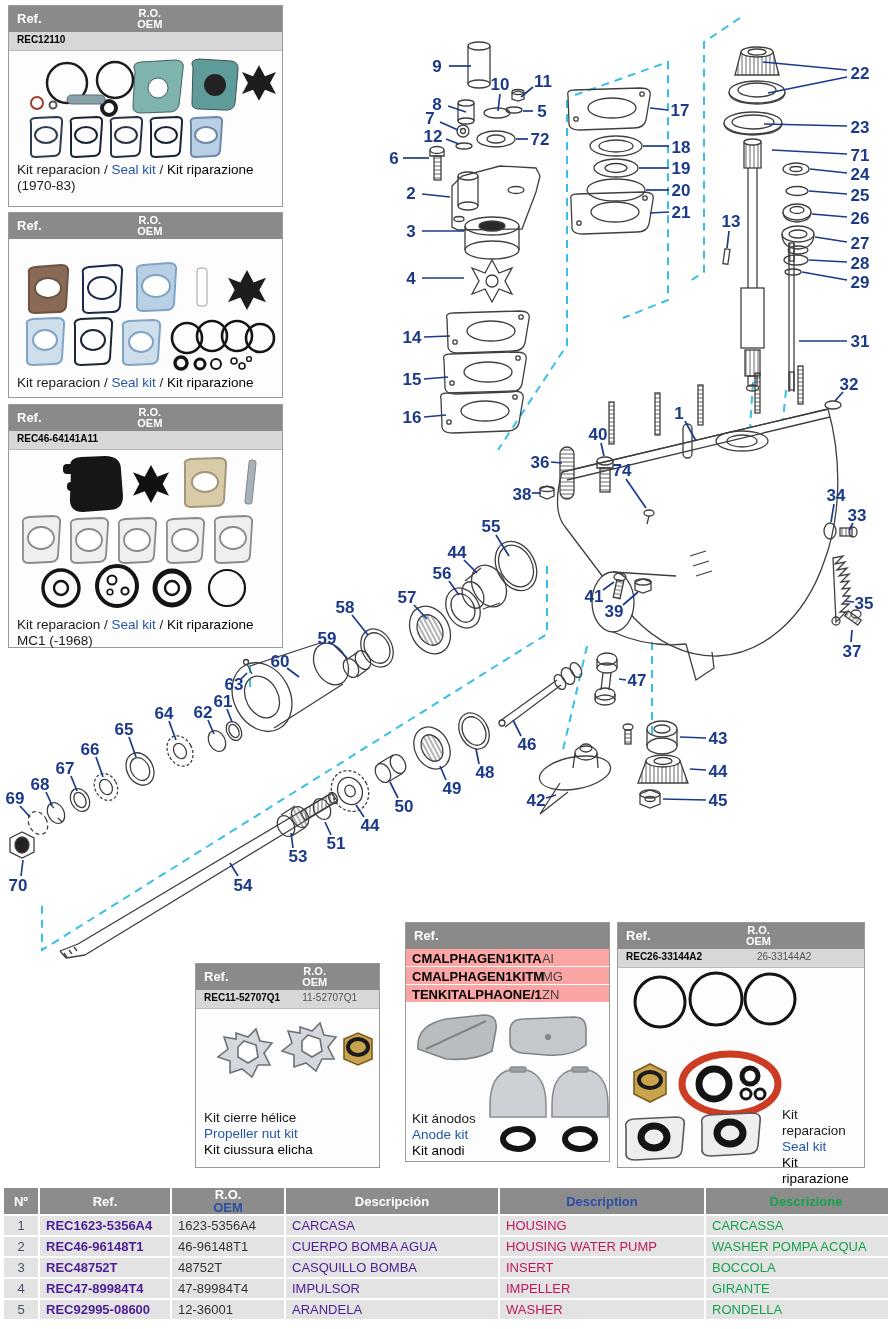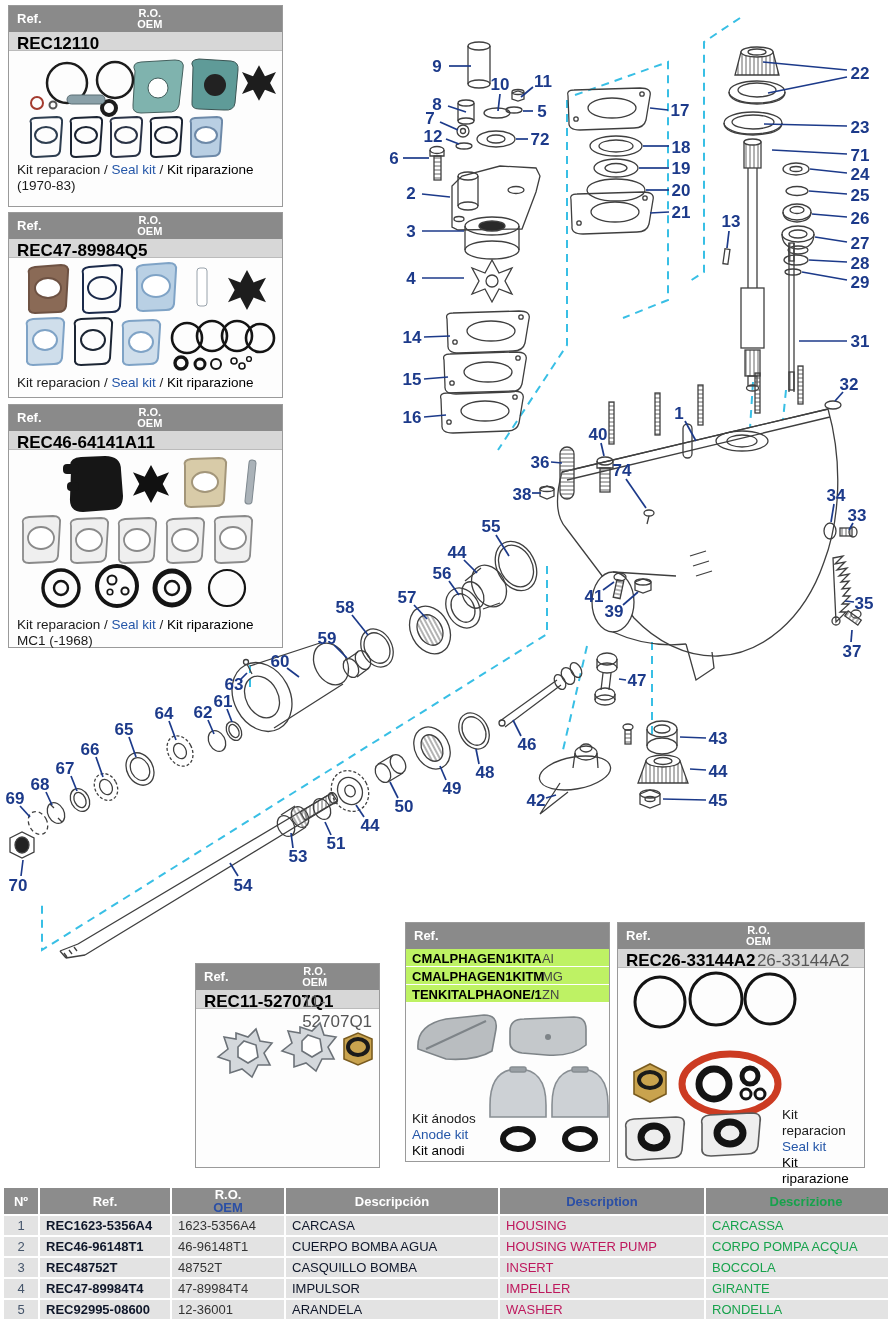--- a/index.html
+++ b/index.html
@@ -5,36 +5,36 @@
   html,body{margin:0;padding:0;background:#fff;}
   .page{position:relative;width:891px;height:1329px;background:#fff;overflow:hidden;
         font-family:"Liberation Sans",sans-serif;}
   #diagram{position:absolute;left:0;top:0;}
   
   .kitbox{position:absolute;border:1px solid #9a9a9a;background:#fdfdfd;box-sizing:border-box;}
   .kb-head{position:relative;height:26px;background:#8a8a8a;color:#fff;}
   .kb-ref{position:absolute;left:8px;top:5px;font-size:13px;font-weight:bold;}
   .kb-ro{position:absolute;top:2px;font-size:11px;font-weight:bold;line-height:11px;text-align:center;}
   .kb-refrow{position:relative;height:19px;background:#d7d7d7;border-bottom:1px solid #bbb;
-             font-size:17px;font-weight:bold;color:#000;padding:2px 0 0 8px;box-sizing:border-box;}
+             font-size:10px;font-weight:bold;color:#000;padding:2px 0 0 8px;box-sizing:border-box;}
   .kb-oemval{position:absolute;top:2px;font-weight:normal;color:#555;}
   .kb-photo{position:absolute;left:0;right:0;}
   .kb-cap{position:absolute;left:8px;font-size:13.5px;line-height:16px;color:#1a1a1a;}
   .t-es{color:#1a1a1a;} .t-en{color:#2456a8;} .t-it{color:#000000;} .t-sep{color:#1a1a1a;}
   .t-note{color:#1a1a1a;}
   .cap-line{display:block;}
   
-  .an-row{position:relative;height:18px;background:#bef264;border-bottom:1px solid #fff;
+  .an-row{position:relative;height:18px;background:#fca5a5;border-bottom:1px solid #fff;
           font-size:13px;font-weight:bold;padding:2px 0 0 6px;box-sizing:border-box;}
   .an-mat{position:absolute;left:67%;top:2px;font-weight:normal;color:#444;}
   
   .ptable{position:absolute;left:2px;top:1186px;}
   table{border-collapse:separate;border-spacing:2px;background:#fff;}
   th{background:#8c8c8c;color:#fff;font-size:13px;font-weight:bold;height:26px;padding:0 6px;}
-  td{background:#e3e3e3;font-size:13px;color:#0f172a;height:17px;padding:1px 6px;}
+  td{background:#e3e3e3;font-size:13px;color:#4c1d95;height:17px;padding:1px 6px;}
   th.oemhead{line-height:13px;}
   .oem-blue{color:#2b4fa5;}
   td.c-no{text-align:center;color:#44546a;width:22px;}
   td.c-ref{font-weight:bold;width:118px;}
   td.c-oem{width:100px;color:#333;}
   td.c-es{width:200px;}
   td.c-en{width:192px;color:#be185d;}
   td.c-it{width:170px;color:#17a24c;}
   
   #callout-layer text{font-family:"Liberation Sans",sans-serif;font-size:17px;font-weight:bold;
@@ -476,21 +476,20 @@
     <span class="t-es">Kit reparacion</span><span class="t-sep"> / </span><span class="t-en">Seal kit</span><span class="t-sep"> / </span><span class="t-it">Kit riparazione</span>
     <div class="t-note">(1970-83)</div>
   </div>
 </div>
 
 <div class="kitbox" style="left:8px;top:212px;width:275px;height:186px;">
   <div class="kb-head">
     <span class="kb-ref">Ref.</span>
     <span class="kb-ro" style="left:47%;"><span>R.O.</span><br><span>OEM</span></span>
   </div>
-  <div class="kb-refrow">REC47-89984Q5</div>
   <div class="kb-photo" style="top:47px;height:112px;">
     <svg width="273" height="112" viewBox="0 0 273 112">
       <g fill="none" stroke-width="2">
         <g stroke="#6e5243" fill="#8a6a56">
               <path d="M20,14 Q18,8 26,7 L52,5 Q60,5 59,12 L57,46 Q56,52 49,52 L26,53 Q19,53 20,47 Z"></path>
               <ellipse cx="39" cy="28" rx="13" ry="10" fill="#fff"></ellipse>
             </g>
         <g stroke="#1b2a4a">
               <path d="M74,14 Q72,8 80,7 L106,5 Q114,5 113,12 L111,46 Q110,52 103,52 L80,53 Q73,53 74,47 Z"></path>
               <ellipse cx="93" cy="28" rx="14" ry="11"></ellipse>
@@ -608,20 +607,25 @@
     <svg width="183" height="95" viewBox="0 0 183 95">
       <g fill="#d4d8dc" stroke="#6c7278" stroke-width="1.6">
         <path d="M40,22 L52,26 L60,18 L64,30 L76,32 L68,42 L74,54 L62,54 L56,66 L46,58 L34,62 L34,50 L22,46 L32,38 L28,26 L40,28 Z"></path>
         <path d="M48,30 L60,34 L62,46 L52,52 L42,46 L42,36 Z" fill="#fff"></path>
         <path d="M104,16 L116,20 L124,12 L128,24 L140,26 L132,36 L138,48 L126,48 L120,60 L110,52 L98,56 L98,44 L86,40 L96,32 L92,20 L104,22 Z"></path>
         <path d="M112,24 L124,28 L126,40 L116,46 L106,40 L106,30 Z" fill="#fff"></path>
       </g>
       <path d="M148,28 L162,22 L176,28 L176,48 L162,54 L148,48 Z" fill="#c9a34e" stroke="#7a5c20" stroke-width="1.6"></path>
       <ellipse cx="162" cy="36" rx="10" ry="8" fill="none" stroke="#1a1a1a" stroke-width="4"></ellipse>
     </svg>
+  </div>
+  <div class="kb-cap" style="top:146px;">
+    <span class="cap-line t-es">Kit cierre hélice</span>
+    <span class="cap-line t-en">Propeller nut kit</span>
+    <span class="cap-line t-it">Kit ciussura elicha</span>
   </div>
 </div>
 
 <div class="kitbox" style="left:405px;top:922px;width:205px;height:240px;">
   <div class="kb-head">
     <span class="kb-ref">Ref.</span>
   </div>
   <div class="an-row">
     <span>CMALPHAGEN1KITA</span><span class="an-mat">Al</span>
   </div>
@@ -712,21 +716,21 @@
         <td class="c-es">CARCASA</td>
         <td class="c-en">HOUSING</td>
         <td class="c-it">CARCASSA</td>
       </tr>
       <tr>
         <td class="c-no">2</td>
         <td class="c-ref">REC46-96148T1</td>
         <td class="c-oem">46-96148T1</td>
         <td class="c-es">CUERPO BOMBA AGUA</td>
         <td class="c-en">HOUSING WATER PUMP</td>
-        <td class="c-it">CORPO POMPA ACQUA</td>
+        <td class="c-it">WASHER POMPA ACQUA</td>
       </tr>
       <tr>
         <td class="c-no">3</td>
         <td class="c-ref">REC48752T</td>
         <td class="c-oem">48752T</td>
         <td class="c-es">CASQUILLO BOMBA</td>
         <td class="c-en">INSERT</td>
         <td class="c-it">BOCCOLA</td>
       </tr>
       <tr>

